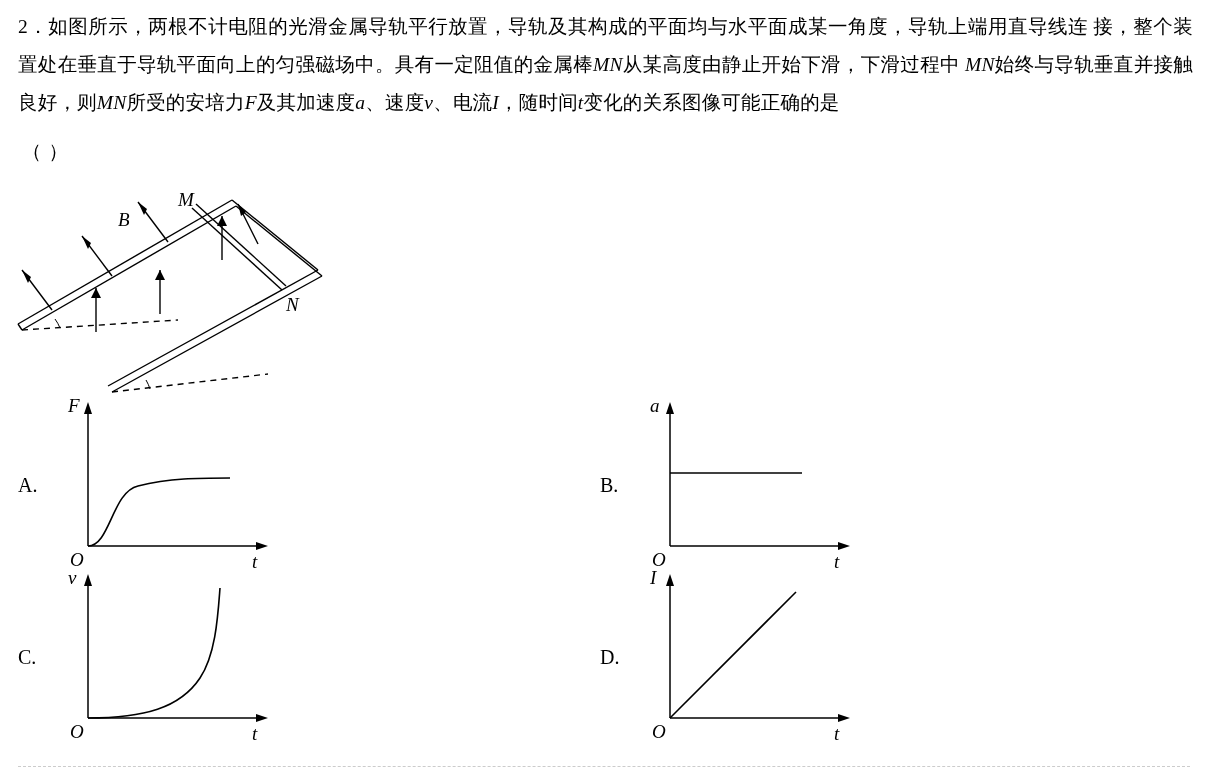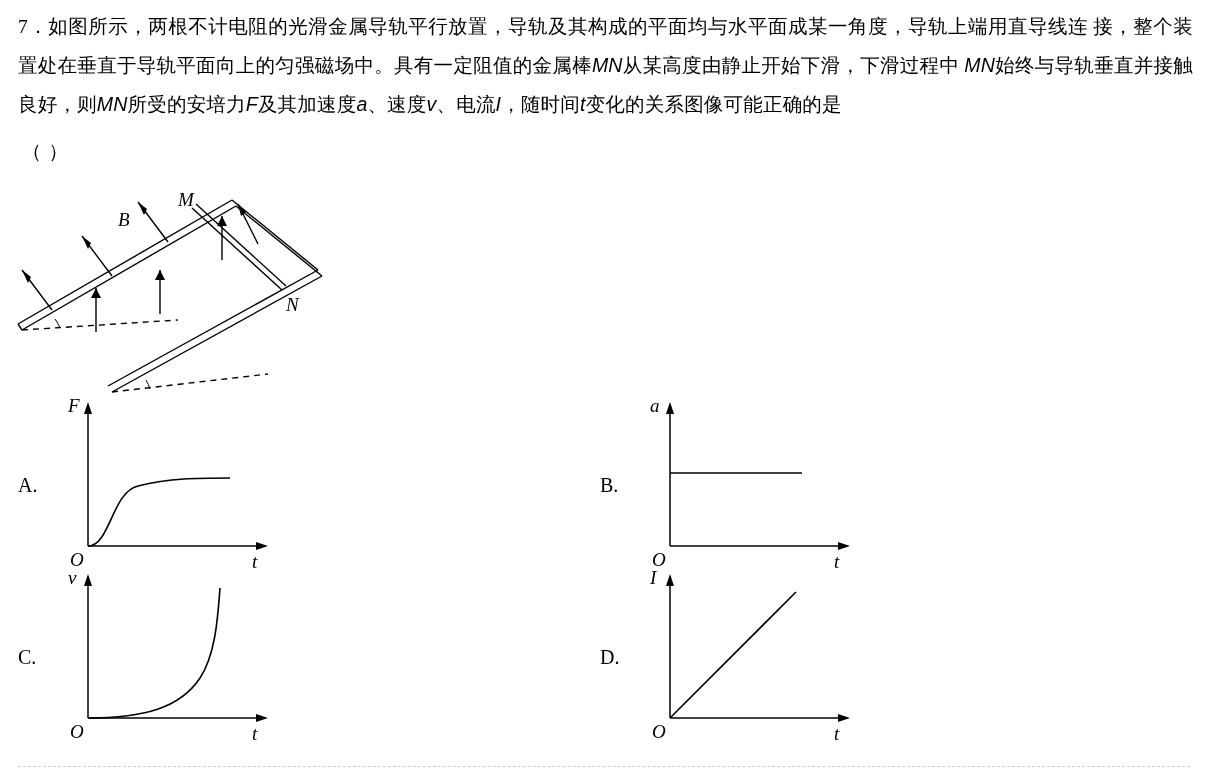--- a/index.html
+++ b/index.html
@@ -24,21 +24,21 @@
     position: absolute;
     left: 18px;
     top: 8px;
     width: 1175px;
     font-size: 19.5px;
     line-height: 38px;
     text-align: justify;
     letter-spacing: 0.2px;
   }
   .qtext i {
-    font-family: Liberation Sans, sans-serif;
+    font-family: Liberation Serif, serif;
     font-style: italic;
   }
   .paren {
     position: absolute;
     left: 22px;
     top: 138px;
     font-size: 19.5px;
     letter-spacing: 1px;
   }
   
@@ -68,21 +68,21 @@
     width: 1172px;
     border-top: 1px dashed #cccccc;
   }
 </style>
 </head>
 <body>
 
 <div id="page">
 
   <div class="qtext">
-    <span>7．如图所示，两根不计电阻的光滑金属导轨平行放置，导轨及其构成的平面均与水平面成某一角度，导轨上端用直导线连</span>
+    <span>2．如图所示，两根不计电阻的光滑金属导轨平行放置，导轨及其构成的平面均与水平面成某一角度，导轨上端用直导线连</span>
     <span>接，整个装置处在垂直于导轨平面向上的匀强磁场中。具有一定阻值的金属棒<i>MN</i>从某高度由静止开始下滑，下滑过程中</span>
     <span><i>MN</i>始终与导轨垂直并接触良好，则<i>MN</i>所受的安培力<i>F</i>及其加速度<i>a</i>、速度<i>v</i>、电流<i>I</i>，随时间<i>t</i>变化的关系图像可能正确的是</span>
   </div>
 
   <div class="paren">（      ）</div>
 
   <div id="figure">
     <svg width="360" height="220" viewBox="0 0 360 220">
       <g stroke="#000" fill="none" stroke-width="1.4">
 

